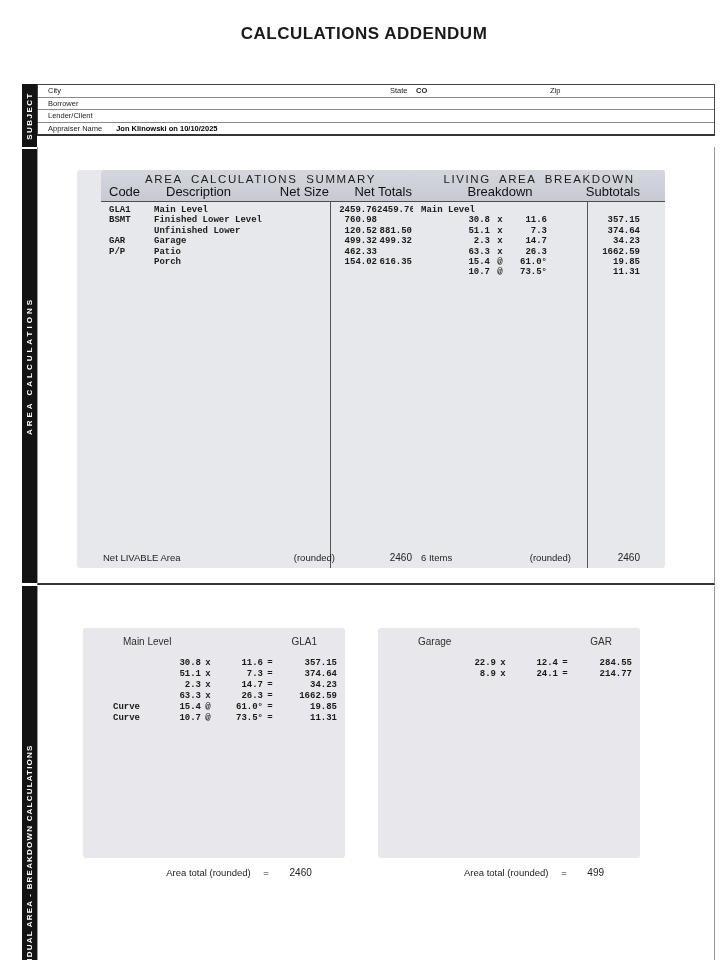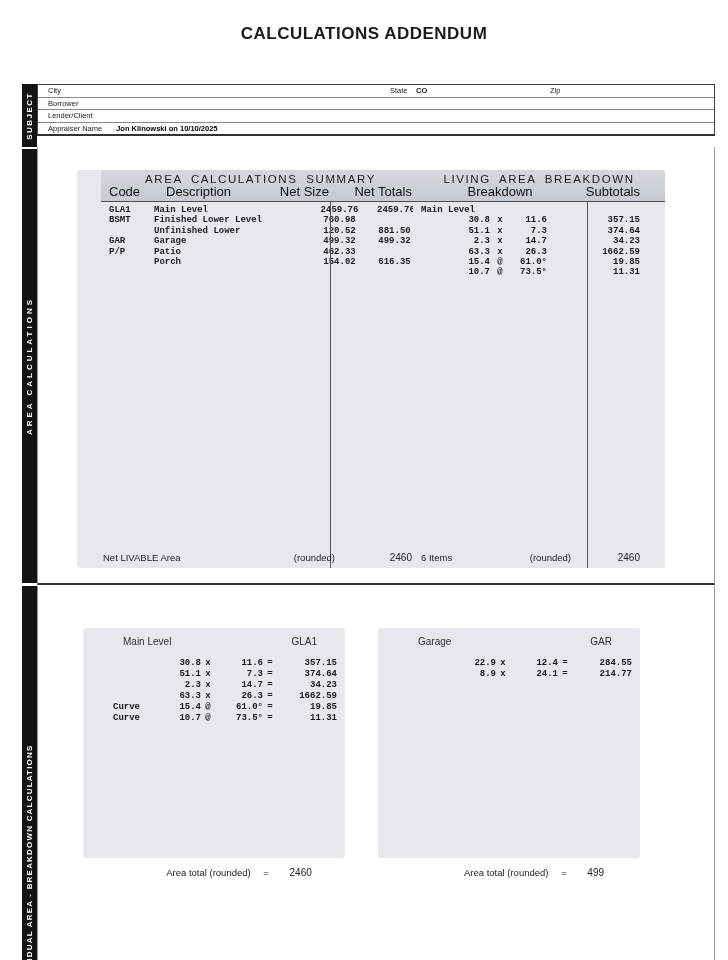--- a/index.html
+++ b/index.html
@@ -79,21 +79,21 @@
   .ch-subtotals { right:25px;margin-top:12px; }
   .vdivider { position:absolute; top:31px; bottom:0; width:1px; background:#555; }
   .panel-summary .vdivider { left:253px; }
   .panel-breakdown .vdivider { left:174px; }
   .mono { font-family:"Liberation Mono", monospace; font-weight:bold; font-size:9px; }
   .panel-body { padding-top:3px; }
   .sum-row {
     display:grid; grid-template-columns:45px 148px 75px 1fr;
     padding:0 8px; line-height:10.4px;
   }
-  .sum-row .c-size, .sum-row .c-total { text-align:center; }
+  .sum-row .c-size, .sum-row .c-total { text-align:right; }
   .bd-group { padding-left:8px; line-height:10.4px; }
   .bd-row {
     display:grid; grid-template-columns:77px 20px 37px 1fr; line-height:10.4px;
   }
   .bd-row .c-d1 { text-align:right; }
   .bd-row .c-op { text-align:center; }
   .bd-row .c-d2 { text-align:right; }
   .bd-row .c-sub { text-align:right; padding-right:25px; }
   .panel-foot {
     position:absolute; bottom:0; left:0; right:0; height:21px;

